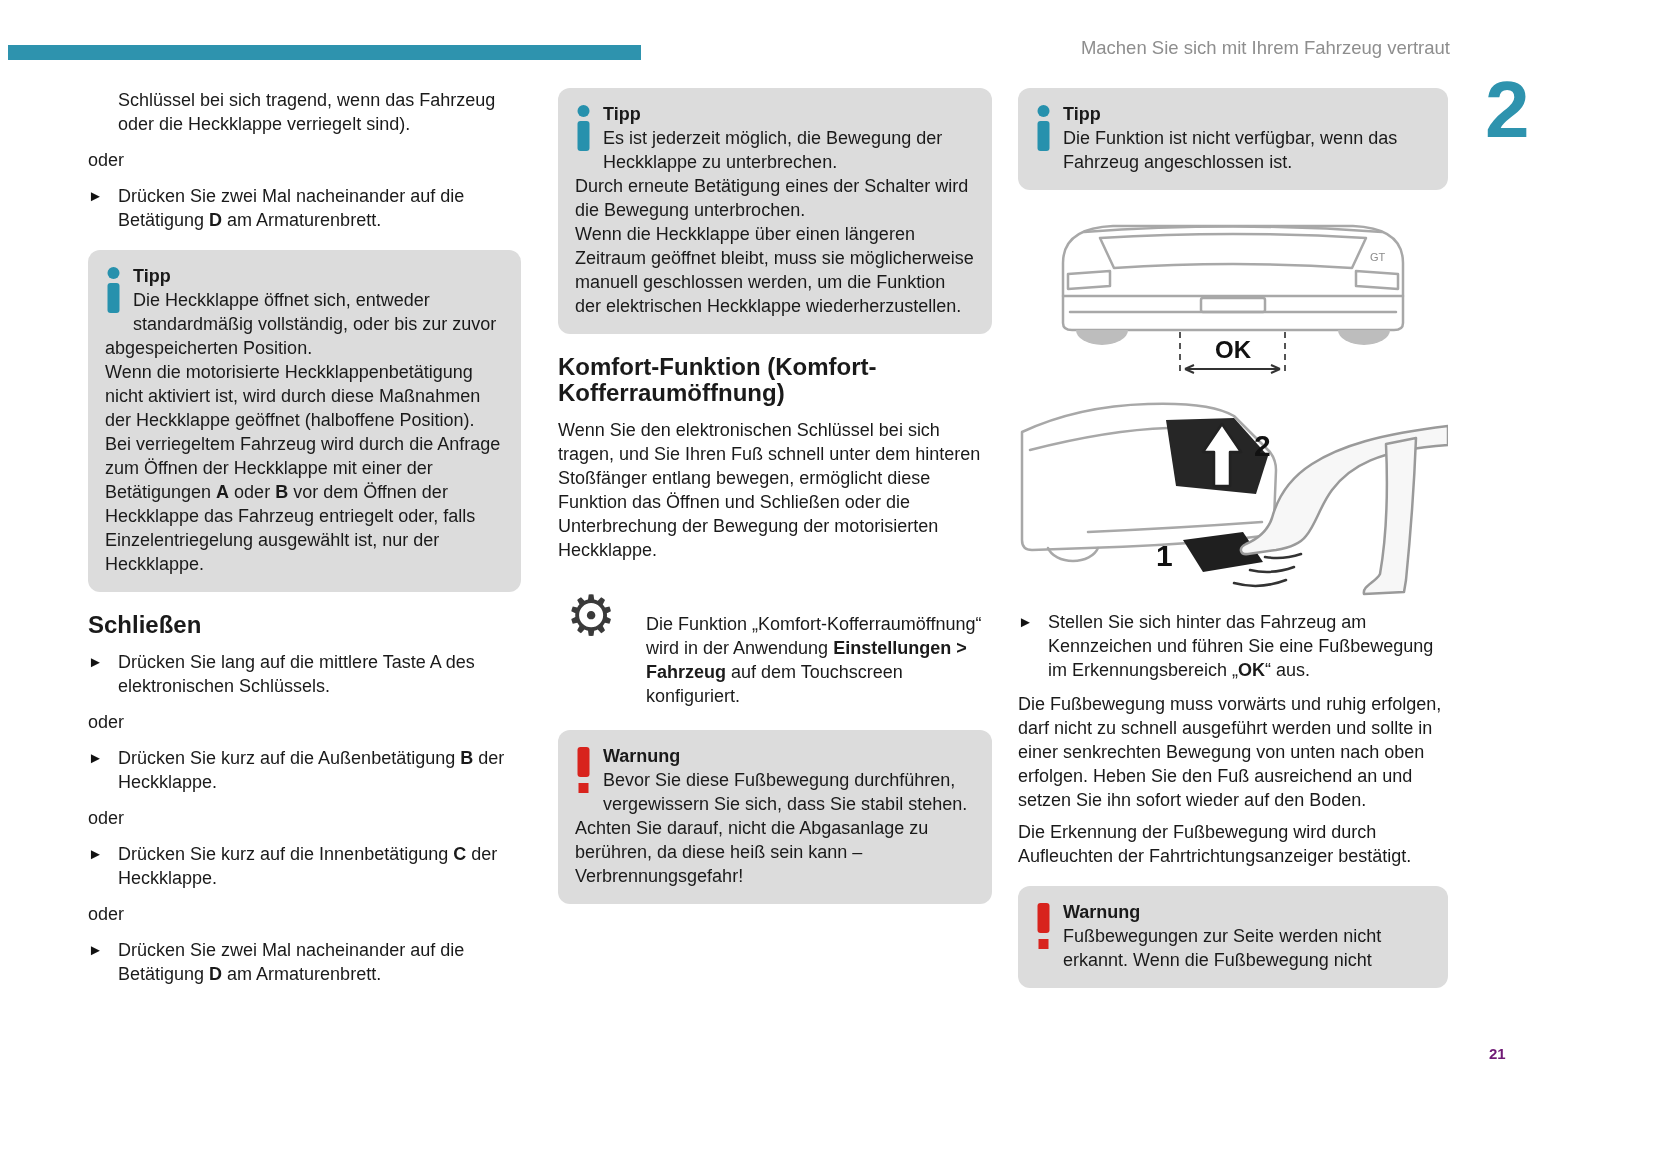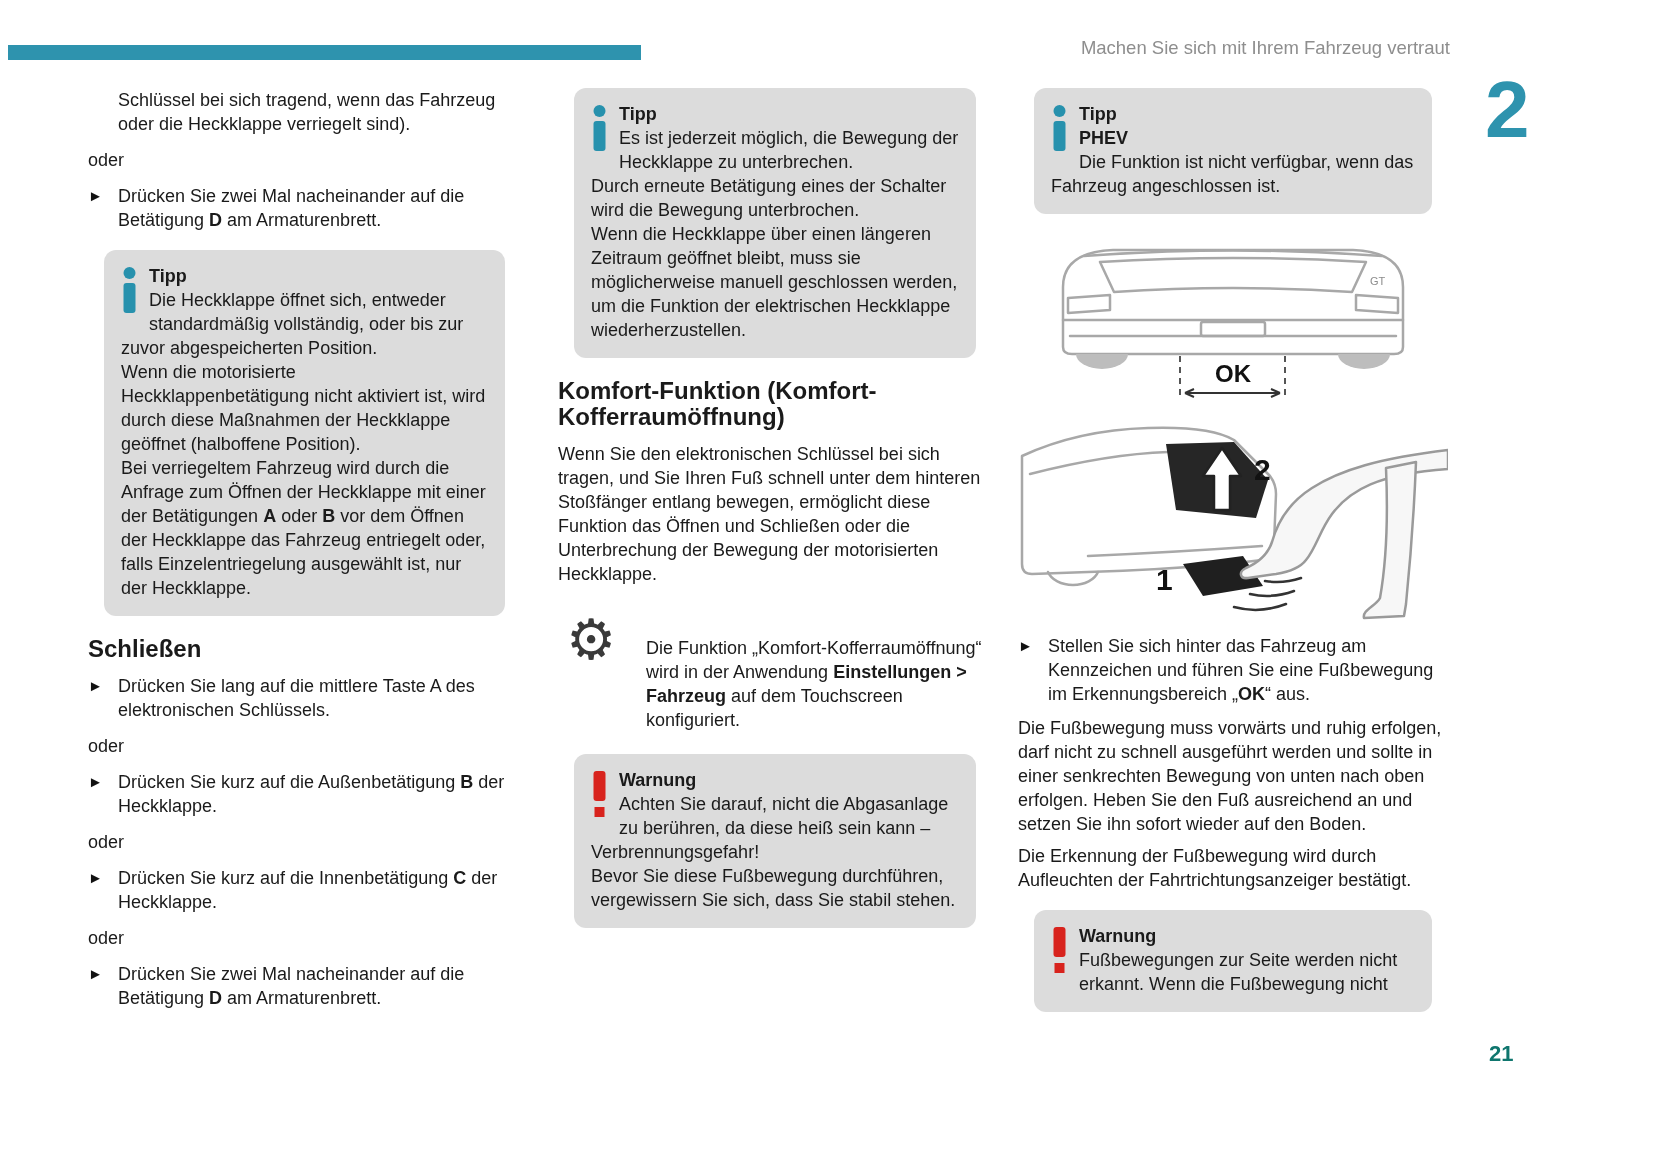--- a/index.html
+++ b/index.html
@@ -6,34 +6,34 @@
   html,body { width:1653px; height:1165px; }
   body {
     font-family:"Liberation Sans", sans-serif;
     background:#ffffff; color:#1a1a1a;
     position:relative; overflow:hidden;
     font-size:18px; line-height:24px;
   }
   .top-bar { position:absolute; left:8px; top:45px; width:633px; height:15px; background:#2e93ae; }
   .running-header { position:absolute; top:36px; right:203px; font-size:18.5px; color:#8e8e8e; }
   .chapter-num { position:absolute; top:70px; left:1485px; font-size:80px; font-weight:bold; color:#2e93ae; line-height:1; }
-  .page-num { position:absolute; top:1042px; left:1489px; font-size:22px; font-weight:bold; color:#0f766e; }
+  .page-num { position:absolute; top:1042px; left:1489px; font-size:15px; font-weight:bold; color:#701a75; }
 
   .col { position:absolute; top:88px; }
   .col1 { left:88px;  width:433px; }
   .col2 { left:558px; width:434px; }
   .col3 { left:1018px; width:430px; }
 
   p.cont { padding-left:30px; margin-bottom:12px; }
   .oder { margin:12px 0; }
   .bullet { display:flex; margin:10px 0; }
   .bm { flex:0 0 30px; width:30px; font-size:15px; line-height:23px; color:#111; }
   .bt { flex:1; }
 
-  .graybox { background:#dcdcdc; border-radius:12px; padding:14px 17px 16px; margin:18px 16px; }
+  .graybox { background:#dcdcdc; border-radius:12px; padding:14px 17px 16px; margin:18px 0; }
   .graybox::after { content:""; display:block; clear:both; }
   .graybox p { margin:0; }
   .box-icon { float:left; width:13px; height:46px; margin:3px 13px 2px 2px; }
   .box-icon svg { width:13px; height:46px; display:block; }
   .box-title { font-weight:bold; }
   .box-sub { font-weight:bold; }
 
   h3 { font-size:24px; line-height:26px; margin:20px 0 12px; }
   .col2 .graybox:first-child, .col3 .graybox:first-child { margin-top:0; }
 
@@ -129,35 +129,34 @@
     </div>
 
     <div class="graybox">
       <span class="box-icon">
         <svg viewBox="0 0 13 46">
             <rect x="0.5" y="0" width="12" height="30" rx="3" fill="#d8231d"></rect>
             <rect x="1.5" y="36" width="10" height="10" fill="#d8231d"></rect>
           </svg>
       </span>
       <div class="box-title">Warnung</div>
+      <p>Bevor Sie diese Fußbewegung durchführen, vergewissern Sie sich, dass Sie stabil stehen.</p>
       <p>Achten Sie darauf, nicht die Abgasanlage zu berühren, da diese heiß sein kann – Verbrennungsgefahr!</p>
-      <p>Bevor Sie diese Fußbewegung durchführen, vergewissern Sie sich, dass Sie stabil stehen.</p>
     </div>
   </div>
 
   <div class="col col3">
     <div class="graybox">
       <span class="box-icon">
         <svg viewBox="0 0 13 46">
             <circle cx="6.5" cy="6" r="6" fill="#2791ad"></circle>
             <rect x="0.5" y="16" width="12" height="30" rx="3" fill="#2791ad"></rect>
           </svg>
       </span>
       <div class="box-title">Tipp</div>
-      <p class="box-sub">PHEV</p>
       <p>Die Funktion ist nicht verfügbar, wenn das Fahrzeug angeschlossen ist.</p>
     </div>
 
     <svg class="fig fig1" viewBox="0 0 430 178">
       <g fill="none" stroke="#a8a8a8" stroke-width="2.5" stroke-linejoin="round" stroke-linecap="round">
         <path d="M45,115 L45,55 Q45,20 95,18 L335,18 Q385,20 385,55 L385,115 Q385,122 376,122 L54,122 Q45,122 45,115 Z"></path>
         <path d="M82,30 Q215,22 348,30 L334,60 Q215,52 96,60 Z"></path>
         <path d="M66,24 Q215,13 364,24"></path>
         <path d="M50,66 L92,63 L92,78 L50,81 Z"></path>
         <path d="M380,66 L338,63 L338,78 L380,81 Z"></path>

